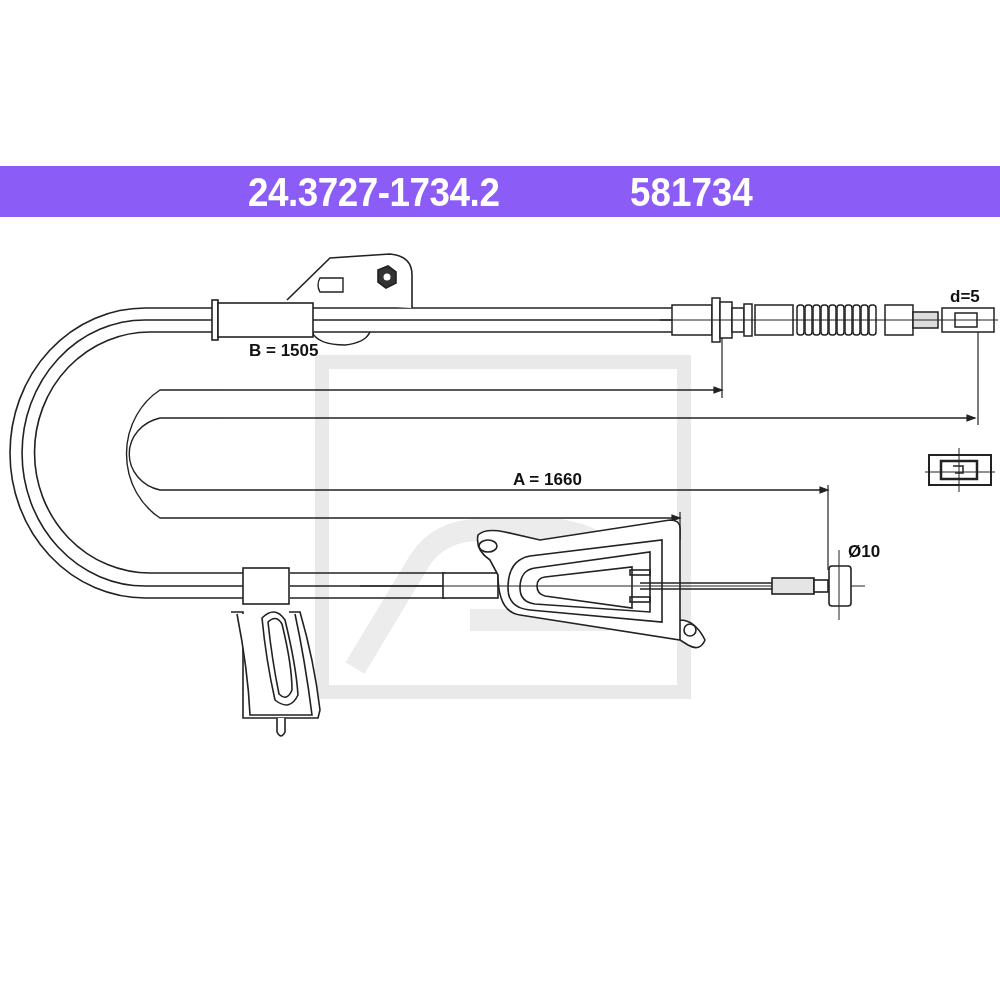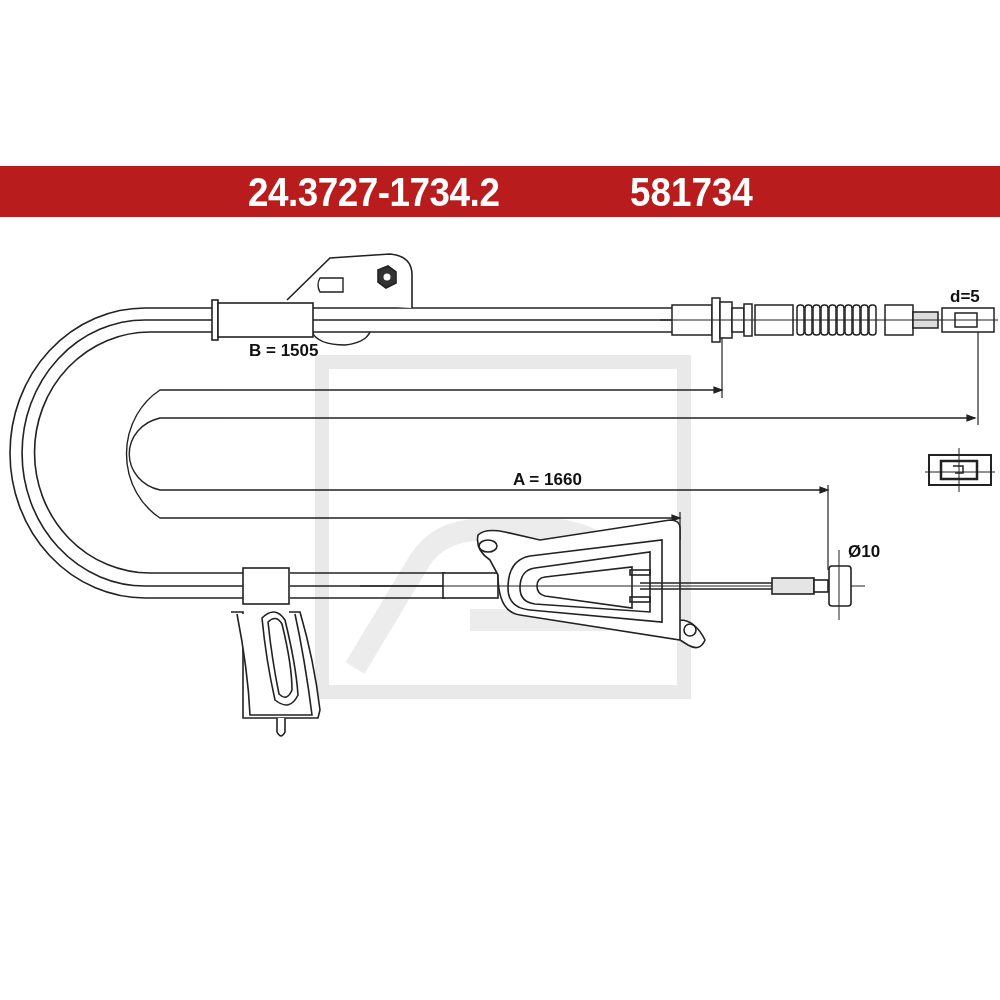--- a/index.html
+++ b/index.html
@@ -1,19 +1,19 @@
 <!DOCTYPE html>
 <html><head>
 <meta charset="utf-8">
 <style>
   html, body { margin: 0; padding: 0; background: #ffffff; }
   body { width: 1000px; height: 1000px; position: relative; overflow: hidden; font-family: "Liberation Sans", sans-serif; }
   .header-band {
     position: absolute; left: 0; top: 166px; width: 1000px; height: 51px;
-    background: #b91c1c; color: #ffffff;
+    background: #8b5cf6; color: #ffffff;
     display: flex; align-items: center; justify-content: flex-start;
   }
   .header-band .part-number {
     position: absolute; left: 248px; top: 4px; font-size: 40px; font-weight: bold; letter-spacing: -0.5px;
     font-family: "Liberation Sans", sans-serif; transform: scaleX(0.92); transform-origin: left center;
   }
   .header-band .ref-number {
     position: absolute; left: 630px; top: 4px; font-size: 40px; font-weight: bold;
     font-family: "Liberation Sans", sans-serif; transform: scaleX(0.92); transform-origin: left center;
   }

